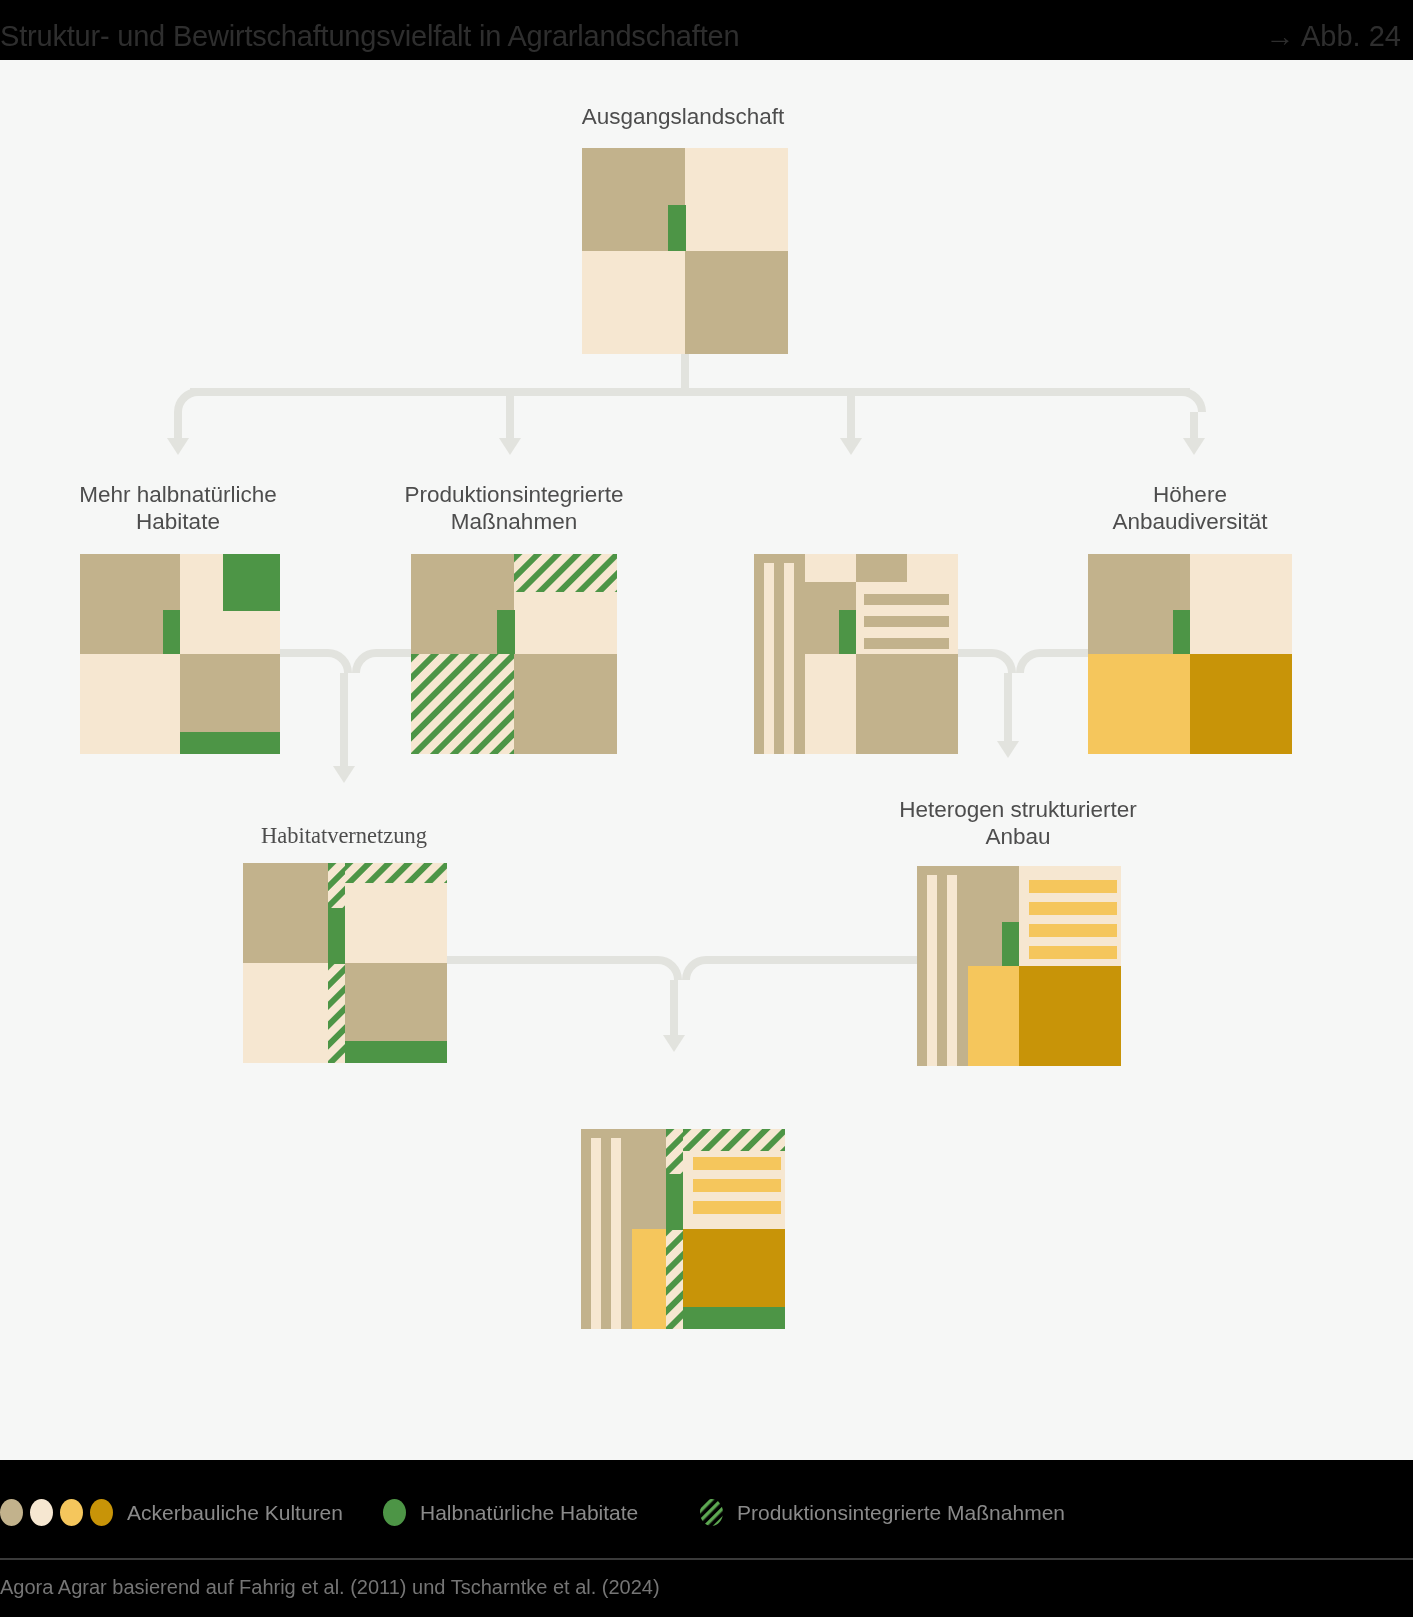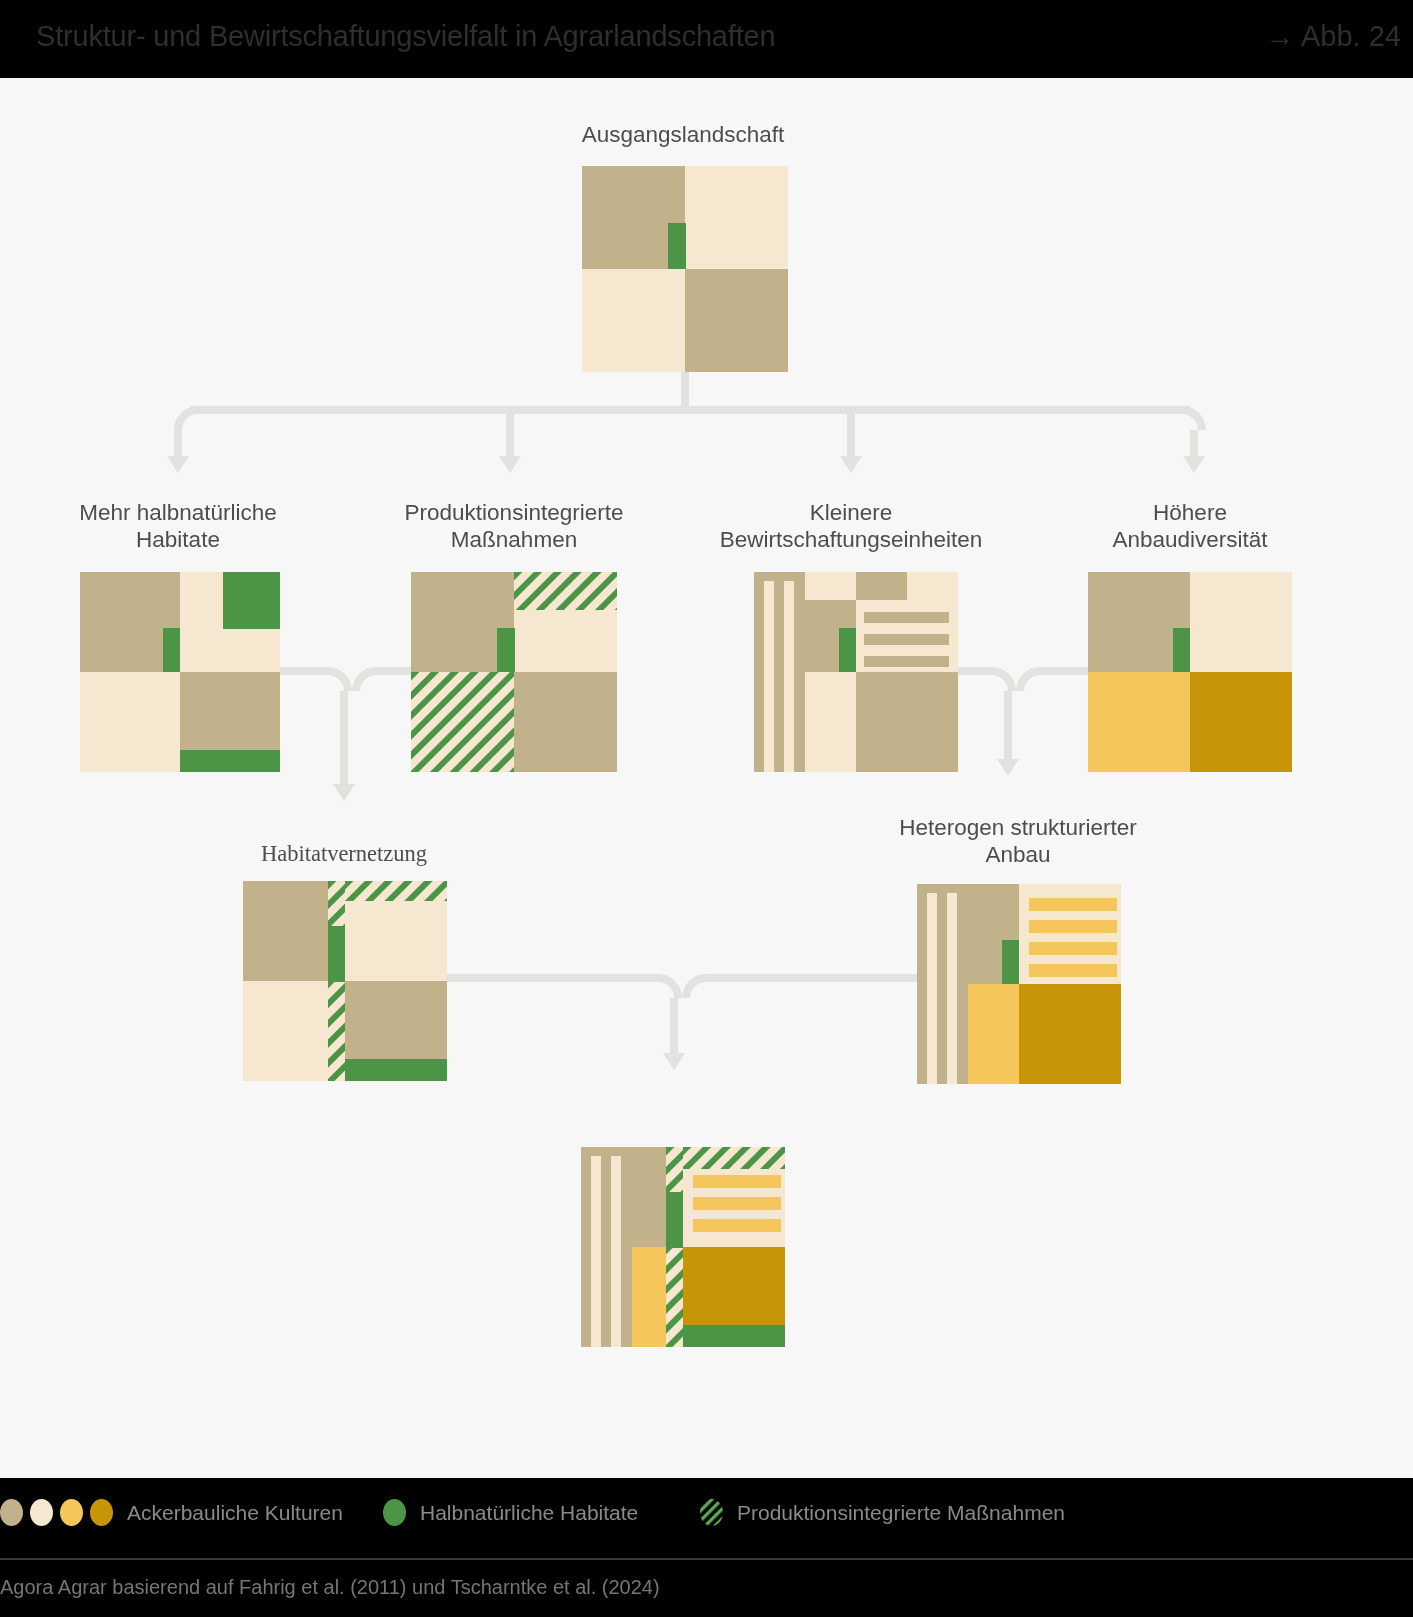--- a/index.html
+++ b/index.html
@@ -14,30 +14,29 @@
 
   
   #header {
     position:absolute; left:0; top:0; width:1413px; height:78px;
     background:#000000;
   }
   #header .htitle {
     position:absolute; left:0px; top:20px;
     font-size:29px; color:#2e2e2e; letter-spacing:-0.2px;
     white-space:nowrap;
-    padding-left:36px;
   }
   #header .hfig {
     position:absolute; right:12px; top:20px;
     font-size:29px; color:#2e2e2e; white-space:nowrap;
   }
 
   
   #canvas {
-    position:absolute; left:0; top:78px;
+    position:absolute; left:0; top:60px;
     width:1413px; height:1400px;
     background:#f6f7f6;
   }
 
   .node-label {
     position:absolute; text-align:center;
     font-size:22.5px; line-height:27px; color:#4d4d4d;
     white-space:pre-line;
   }
 
@@ -151,22 +150,20 @@
     <div class="cell" style="left:103px;top:100px;width:103px; height:100px; background:#c2b28c;"></div>
     <svg class="cell" style="left:103px; top:0; width:103px; height:38px;">
         <rect width="103" height="38" fill="url(#hatchP)"></rect>
       </svg>
     <svg class="cell" style="left:0; top:100px; width:103px; height:100px;">
         <rect width="103" height="100" fill="url(#hatchP)"></rect>
       </svg>
     <div class="cell" style="left:86px; top:56px; width:18px; height:44px; background:#4d9546;"></div>
   </div>
 
-  <div class="node-label" style="left:651px; top:421px; width:400px;">Kleinere
-Bewirtschaftungseinheiten</div>
 
   <div class="tile" style="left:754px; top:494px; width:204px; height:200px;">
     <div class="cell" style="left:0;    top:0;    width:102px; height:100px; background:#c2b28c;"></div>
     <div class="cell" style="left:102px;top:0;    width:102px; height:100px; background:#f6e7d1;"></div>
     <div class="cell" style="left:0;    top:100px;width:102px; height:100px; background:#f6e7d1;"></div>
     <div class="cell" style="left:102px;top:100px;width:102px; height:100px; background:#c2b28c;"></div>
 
     <div class="cell" style="left:0; top:0; width:51px; height:200px; background:#c2b28c;"></div>
     <div class="cell" style="left:10px; top:9px; width:10px; height:191px; background:#f6e7d1;"></div>
     <div class="cell" style="left:30px; top:9px; width:10px; height:191px; background:#f6e7d1;"></div>

